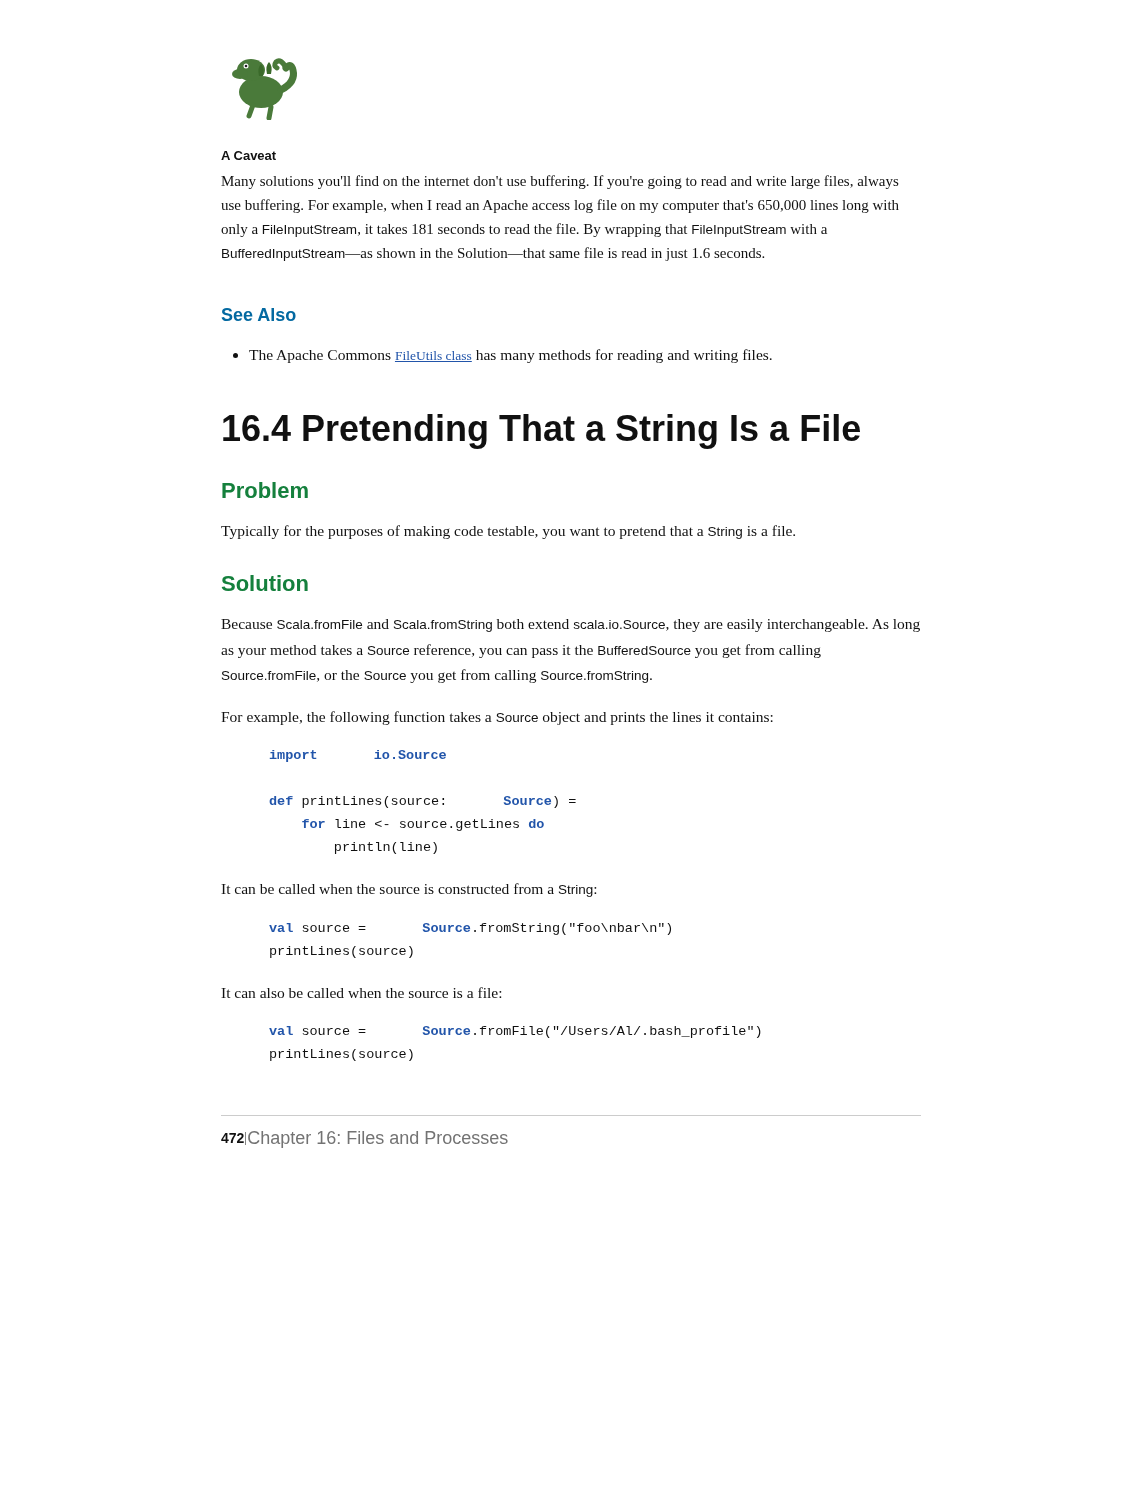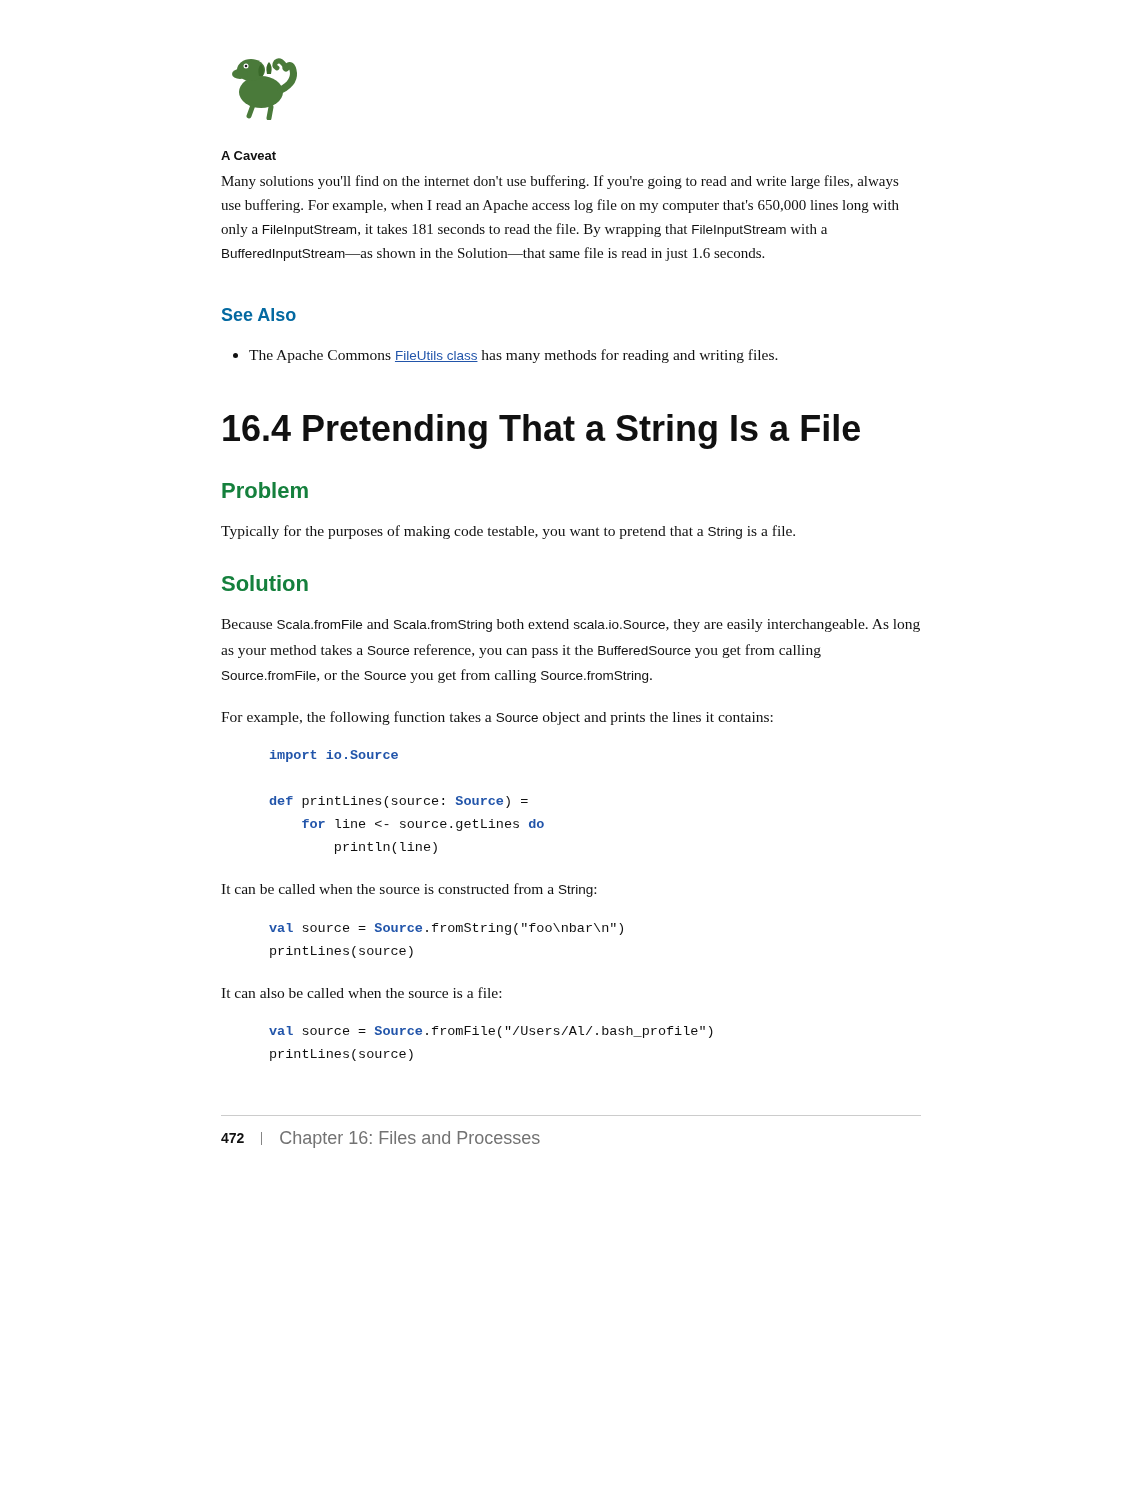--- a/index.html
+++ b/index.html
@@ -80,21 +80,21 @@
 
     
     code {
       font-family: Liberation Sans, sans-serif;
       font-size: 13.5px;
       color: #111;
     }
 
     
     .link-code {
-      font-family: Liberation Sans, sans-serif;
+      font-family: Liberation Serif, serif;
       font-size: 13.5px;
       color: #2255aa;
       text-decoration: underline;
     }
 
     
     .bullet-list {
       margin-left: 28px;
       margin-bottom: 16px;
     }
@@ -113,28 +113,28 @@
       margin: 16px 0 16px 48px;
       color: #111;
     }
     .code-keyword {
       color: #2255aa;
       font-weight: bold;
     }
     .code-type {
       color: #2255aa;
       font-weight: bold;
+      margin-left: 48px;
     }
 
     
     .footer {
       display: flex;
       flex-direction: row;
       align-items: center;
-      gap: 16px;
       border-top: 1px solid #ccc;
       margin-top: 48px;
       padding-top: 12px;
     }
     .footer-page {
       font-family: Arial, Helvetica, sans-serif;
       font-size: 14px;
       font-weight: bold;
       color: #111;
     }

